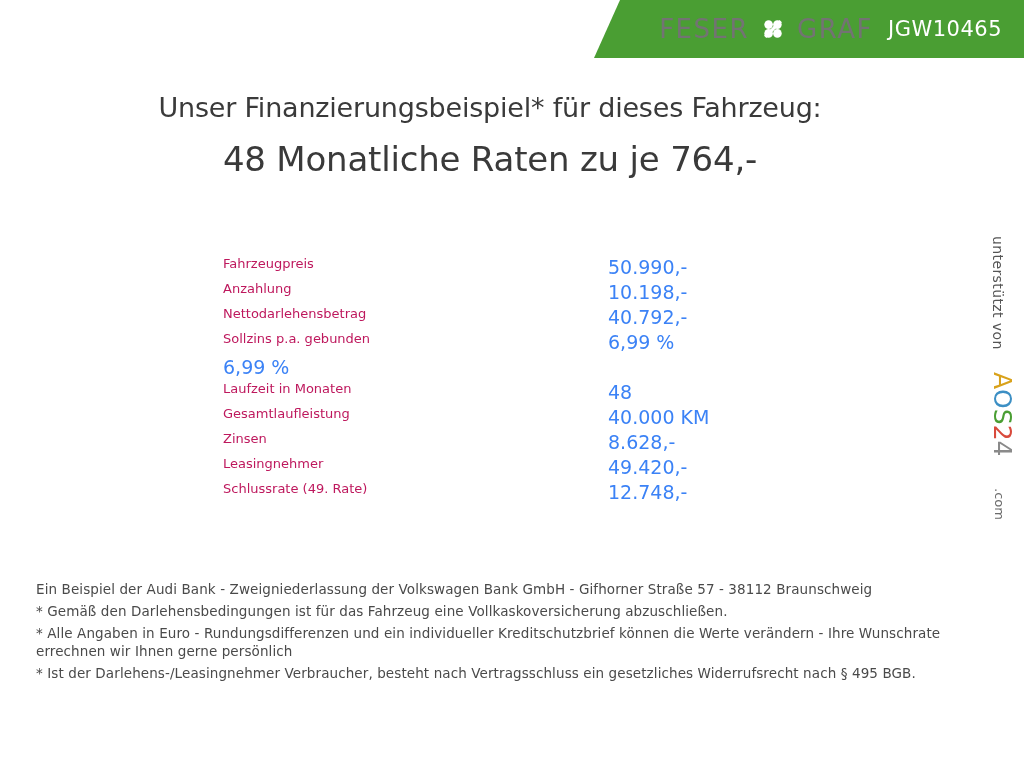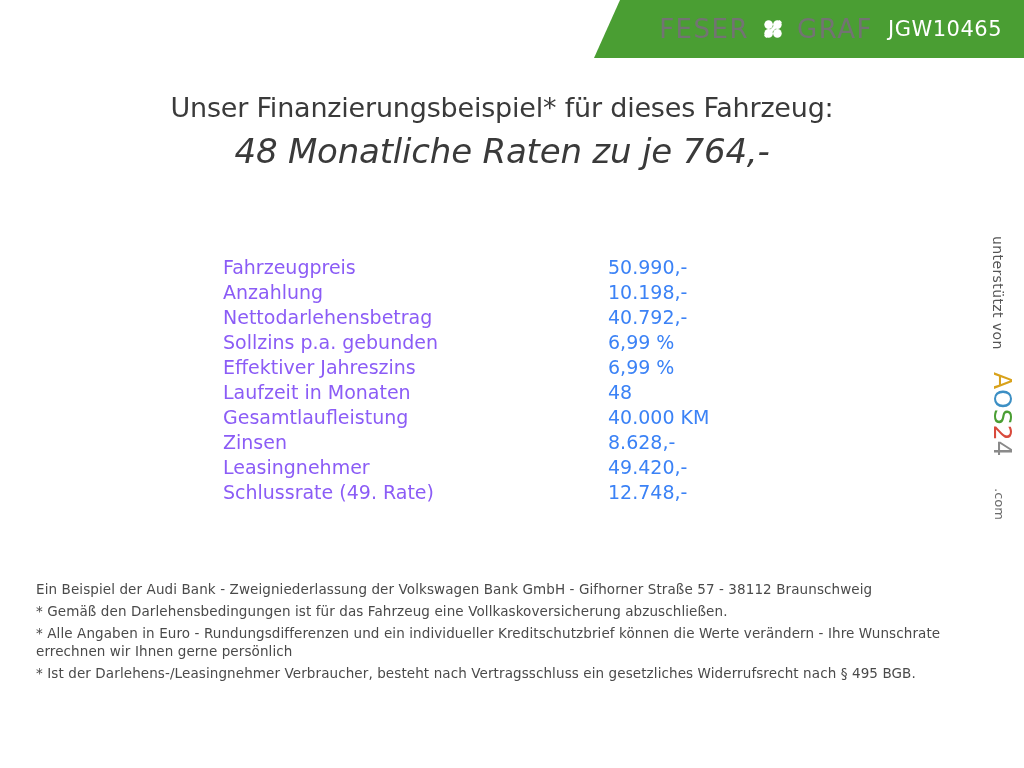--- a/index.html
+++ b/index.html
@@ -61,53 +61,52 @@
     color: #ffffff;
     font-size: 21px;
     letter-spacing: 0.5px;
     margin-left: 3px;
   }
 
   
   .titles {
     position: absolute;
     top: 92px;
-    left: 12px;
+    left: 0;
     width: 980px;
     text-align: center;
   }
   .title-line1 {
     font-size: 27px;
     color: #3a3a3a;
     letter-spacing: -0.2px;
   }
   .title-line2 {
     font-size: 34px;
     color: #3a3a3a;
-    margin-top: 8px;
+    margin-top: 16px;
     letter-spacing: -0.2px;
-    font-style: italic;
   }
 
   
   .finance-table {
     position: absolute;
     top: 256px;
     left: 223px;
     width: 560px;
   }
   .finance-row {
     display: flex;
     height: 25px;
     align-items: flex-start;
   }
   .finance-label {
     width: 385px;
-    font-size: 19px;
-    color: #8b5cf6;
+    font-size: 13px;
+    color: #be185d;
   }
   .finance-value {
     font-size: 19px;
     color: #3b82f6;
   }
 
   
   .footnotes {
     position: absolute;
     top: 580px;
@@ -204,21 +203,20 @@
   </div>
   <div class="finance-row">
     <span class="finance-label">Nettodarlehensbetrag</span>
     <span class="finance-value">40.792,-</span>
   </div>
   <div class="finance-row">
     <span class="finance-label">Sollzins p.a. gebunden</span>
     <span class="finance-value">6,99 %</span>
   </div>
   <div class="finance-row">
-    <span class="finance-label">Effektiver Jahreszins</span>
     <span class="finance-value">6,99 %</span>
   </div>
   <div class="finance-row">
     <span class="finance-label">Laufzeit in Monaten</span>
     <span class="finance-value">48</span>
   </div>
   <div class="finance-row">
     <span class="finance-label">Gesamtlaufleistung</span>
     <span class="finance-value">40.000 KM</span>
   </div>

